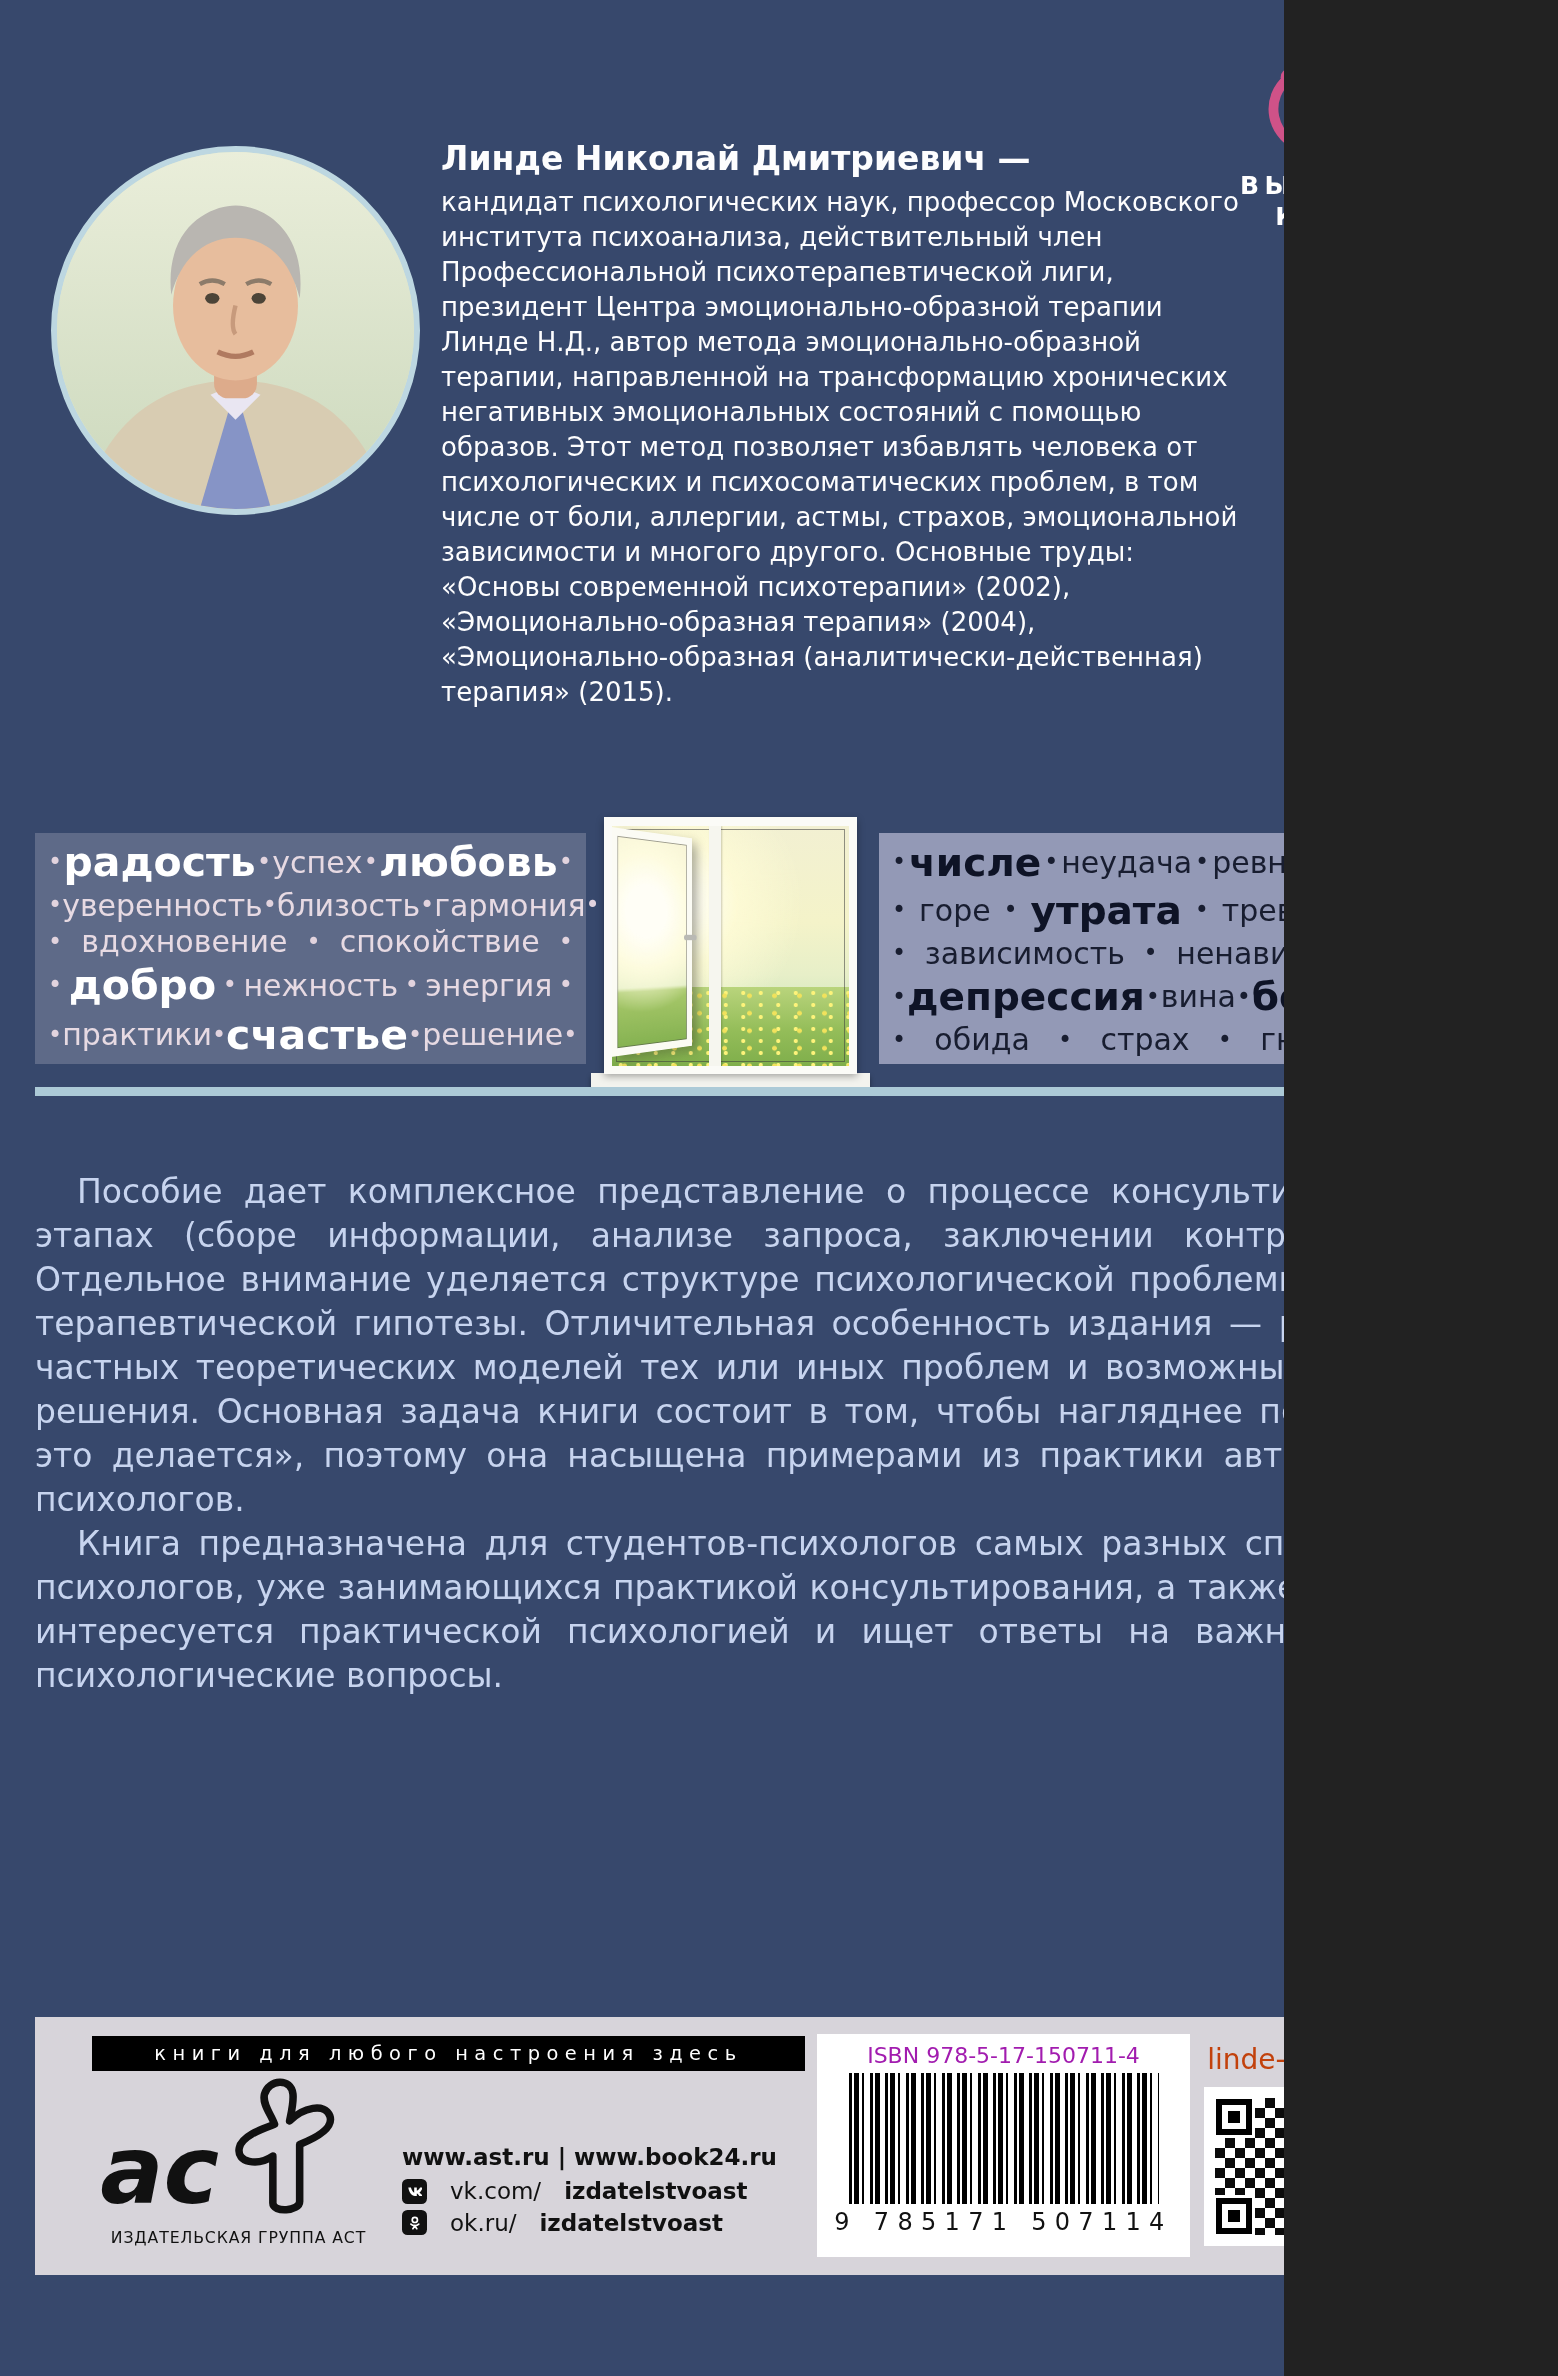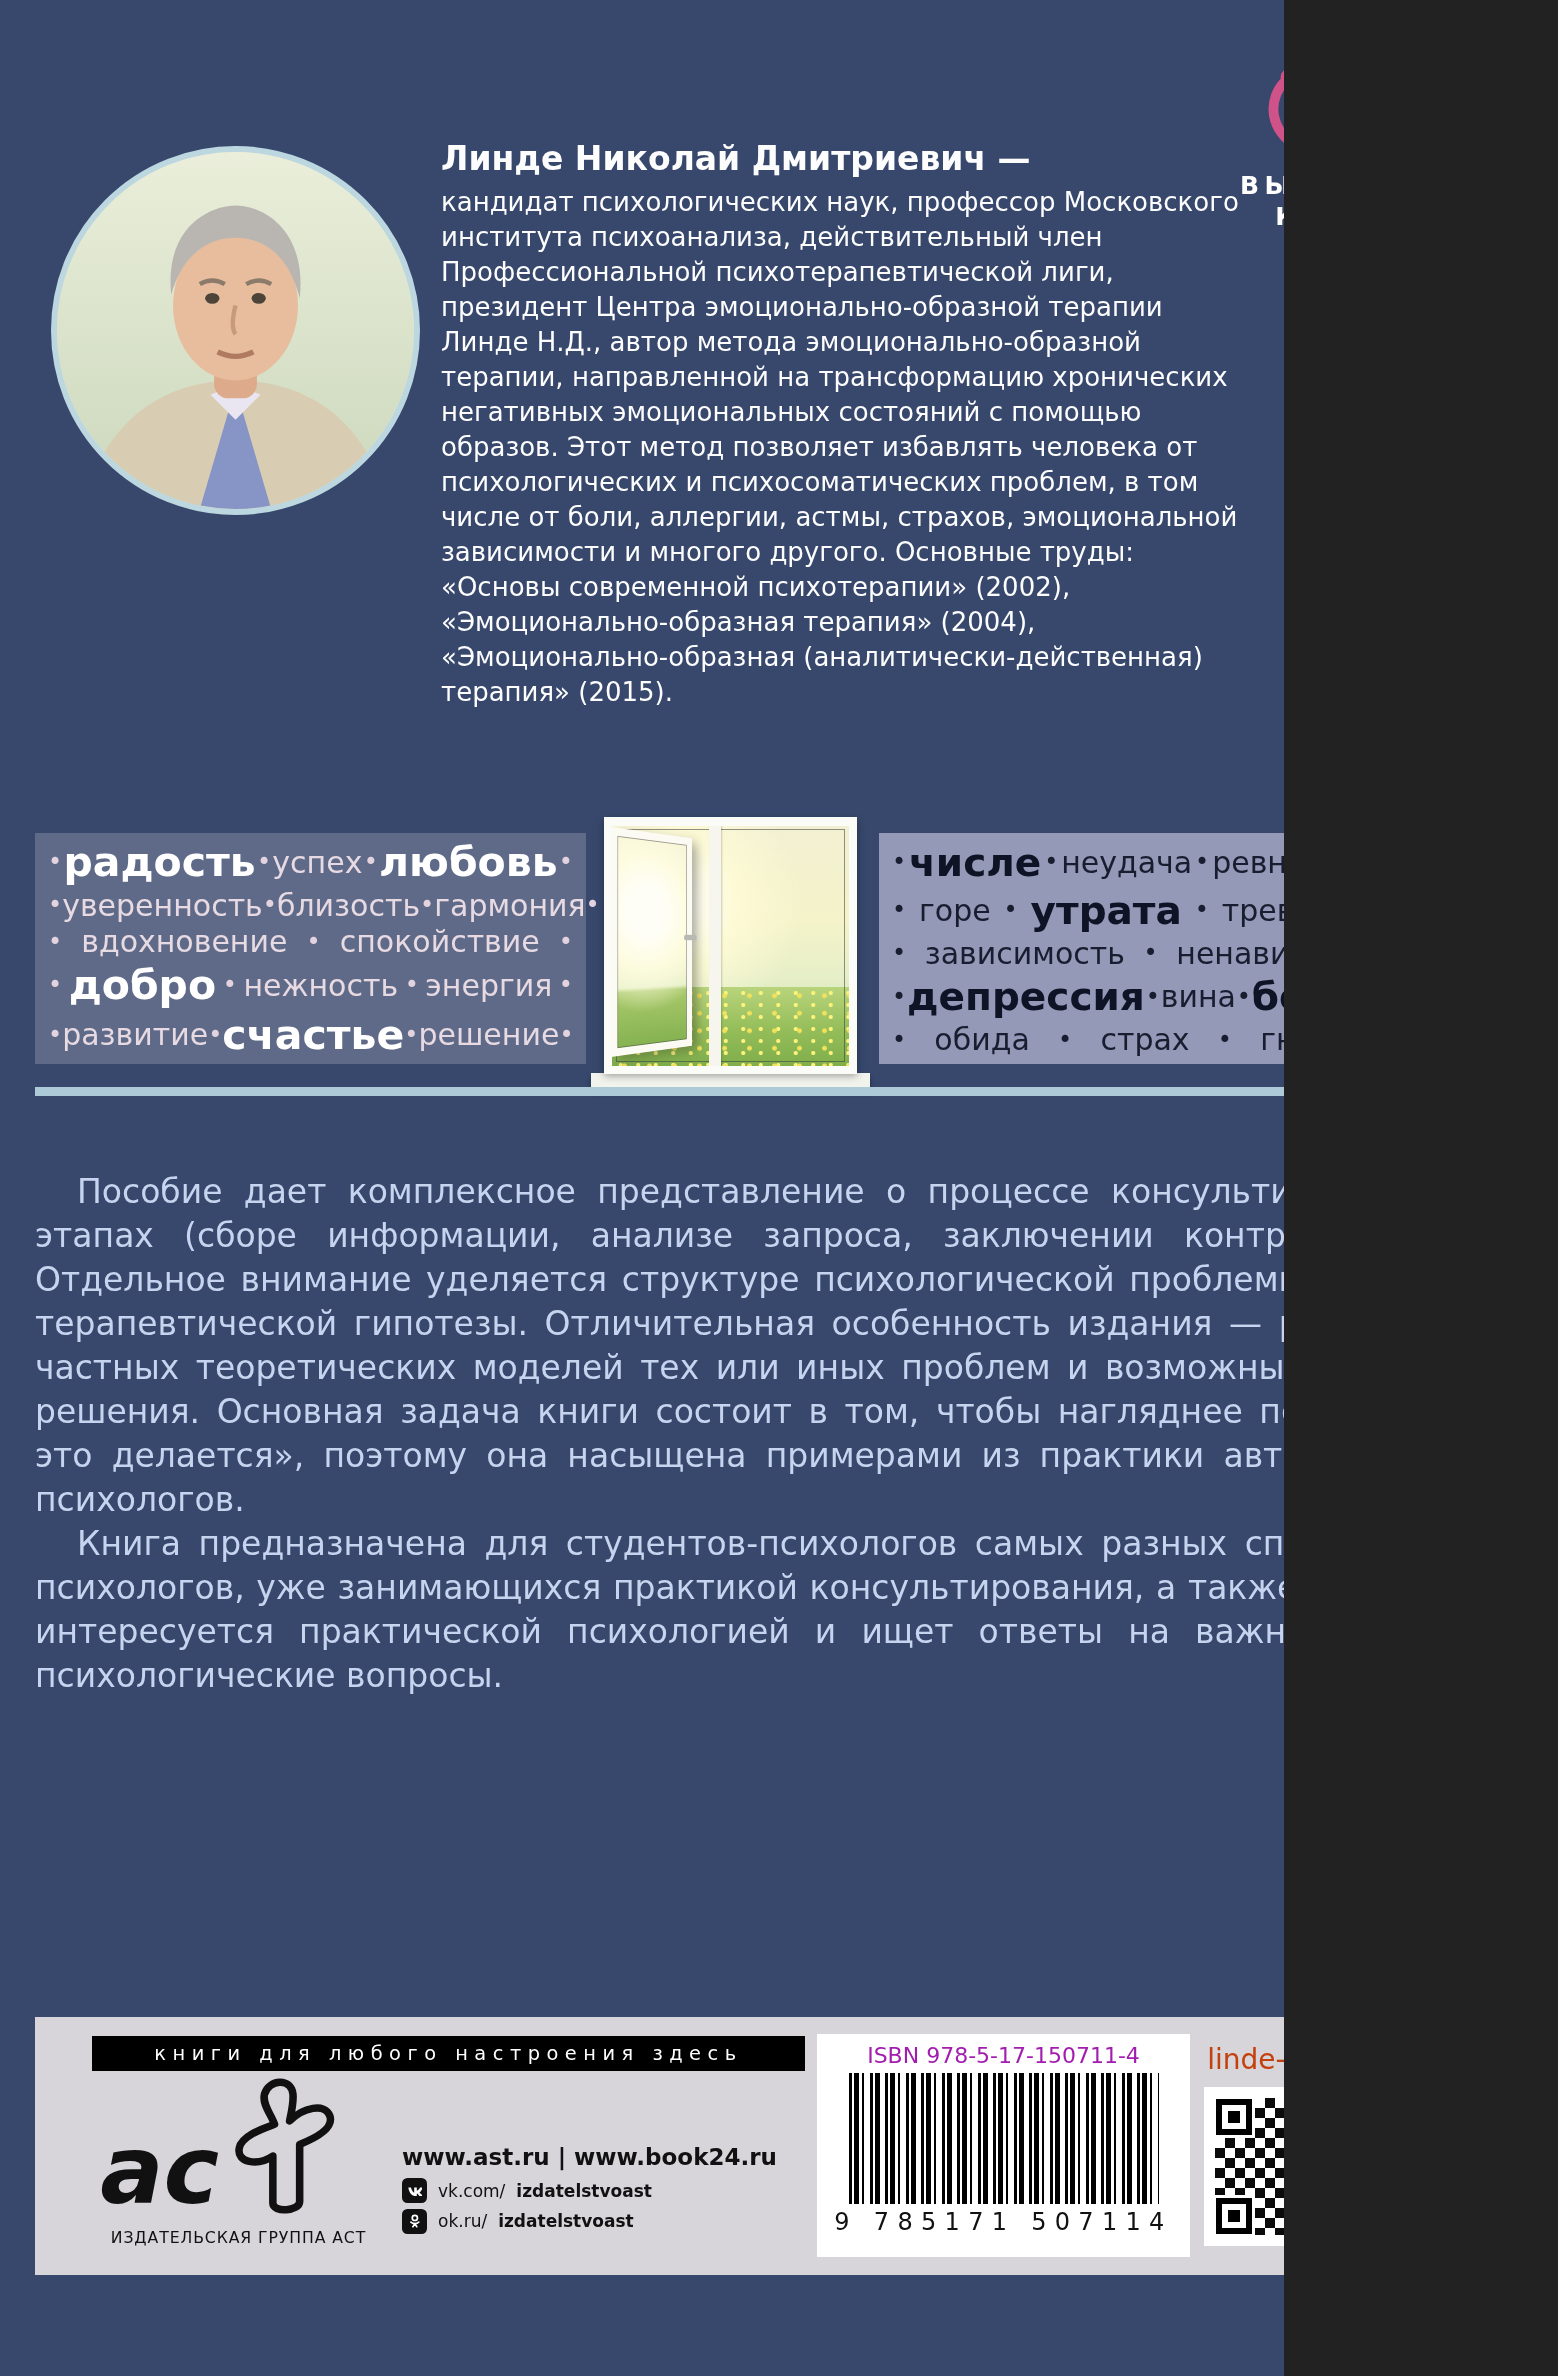--- a/index.html
+++ b/index.html
@@ -77,21 +77,21 @@
   
   .footer{position:absolute;left:35px;top:2017px;width:1331px;height:258px;background:var(--footer-bar)}
   .slogan{position:absolute;left:57px;top:18.5px;width:713px;height:35px;background:#000000;
           color:#fff;font-weight:400;font-size:19.4px;letter-spacing:6.5px;
           display:flex;align-items:center;justify-content:center;white-space:nowrap}
   .ast{position:absolute;left:51px;top:52px;width:305px;text-align:center}
   .ast svg{display:block;margin:0 auto}
   .ast-label{font-size:15.7px;color:#111;letter-spacing:0.9px;margin-top:3.7px}
   .links{position:absolute;left:367px;top:127px;color:#111}
   .links .sites{font-size:23px;font-weight:700;margin-bottom:8.3px}
-  .links .row{display:flex;align-items:center;gap:11px;font-size:17px;margin-bottom:5.5px}
+  .links .row{display:flex;align-items:center;gap:23px;font-size:23px;margin-bottom:5.5px}
   .links .row b{font-weight:700}
   .sicon{width:25px;height:25px;border-radius:5.5px;background:#111;color:#fff;display:flex;
          align-items:center;justify-content:center;flex:0 0 25px}
   .isbn-box{position:absolute;left:782px;top:16.6px;width:373px;height:223px;background:#fff;
             display:flex;flex-direction:column;align-items:center;justify-content:flex-start;padding-top:9.2px}
   .isbn-text{font-size:22px;color:#a21caf;margin-bottom:5.5px}
   .barcode{width:310px;height:131px;background:
       repeating-linear-gradient(90deg,#000 0 2.8px,#fff 2.8px 4.6px,#000 4.6px 10px,#fff 10px 13px,
         #000 13px 14.8px,#fff 14.8px 21px,#000 21px 24px,#fff 24px 26px,#000 26px 31px,#fff 31px 36px)}
   .bdigits{font-size:24px;color:#111;letter-spacing:8.3px;margin-top:4px;white-space:nowrap}
@@ -189,21 +189,21 @@
         <span class="dot">•</span>
         <span class="w b">добро</span>
         <span class="dot">•</span>
         <span class="w">нежность</span>
         <span class="dot">•</span>
         <span class="w">энергия</span>
         <span class="dot">•</span>
       </div>
       <div class="wline">
         <span class="dot">•</span>
-        <span class="w">развитие</span>
+        <span class="w">практики</span>
         <span class="dot">•</span>
         <span class="w b">счастье</span>
         <span class="dot">•</span>
         <span class="w">решение</span>
         <span class="dot">•</span>
       </div>
     </div>
 
   <div class="window">
     <div class="sill"></div>

